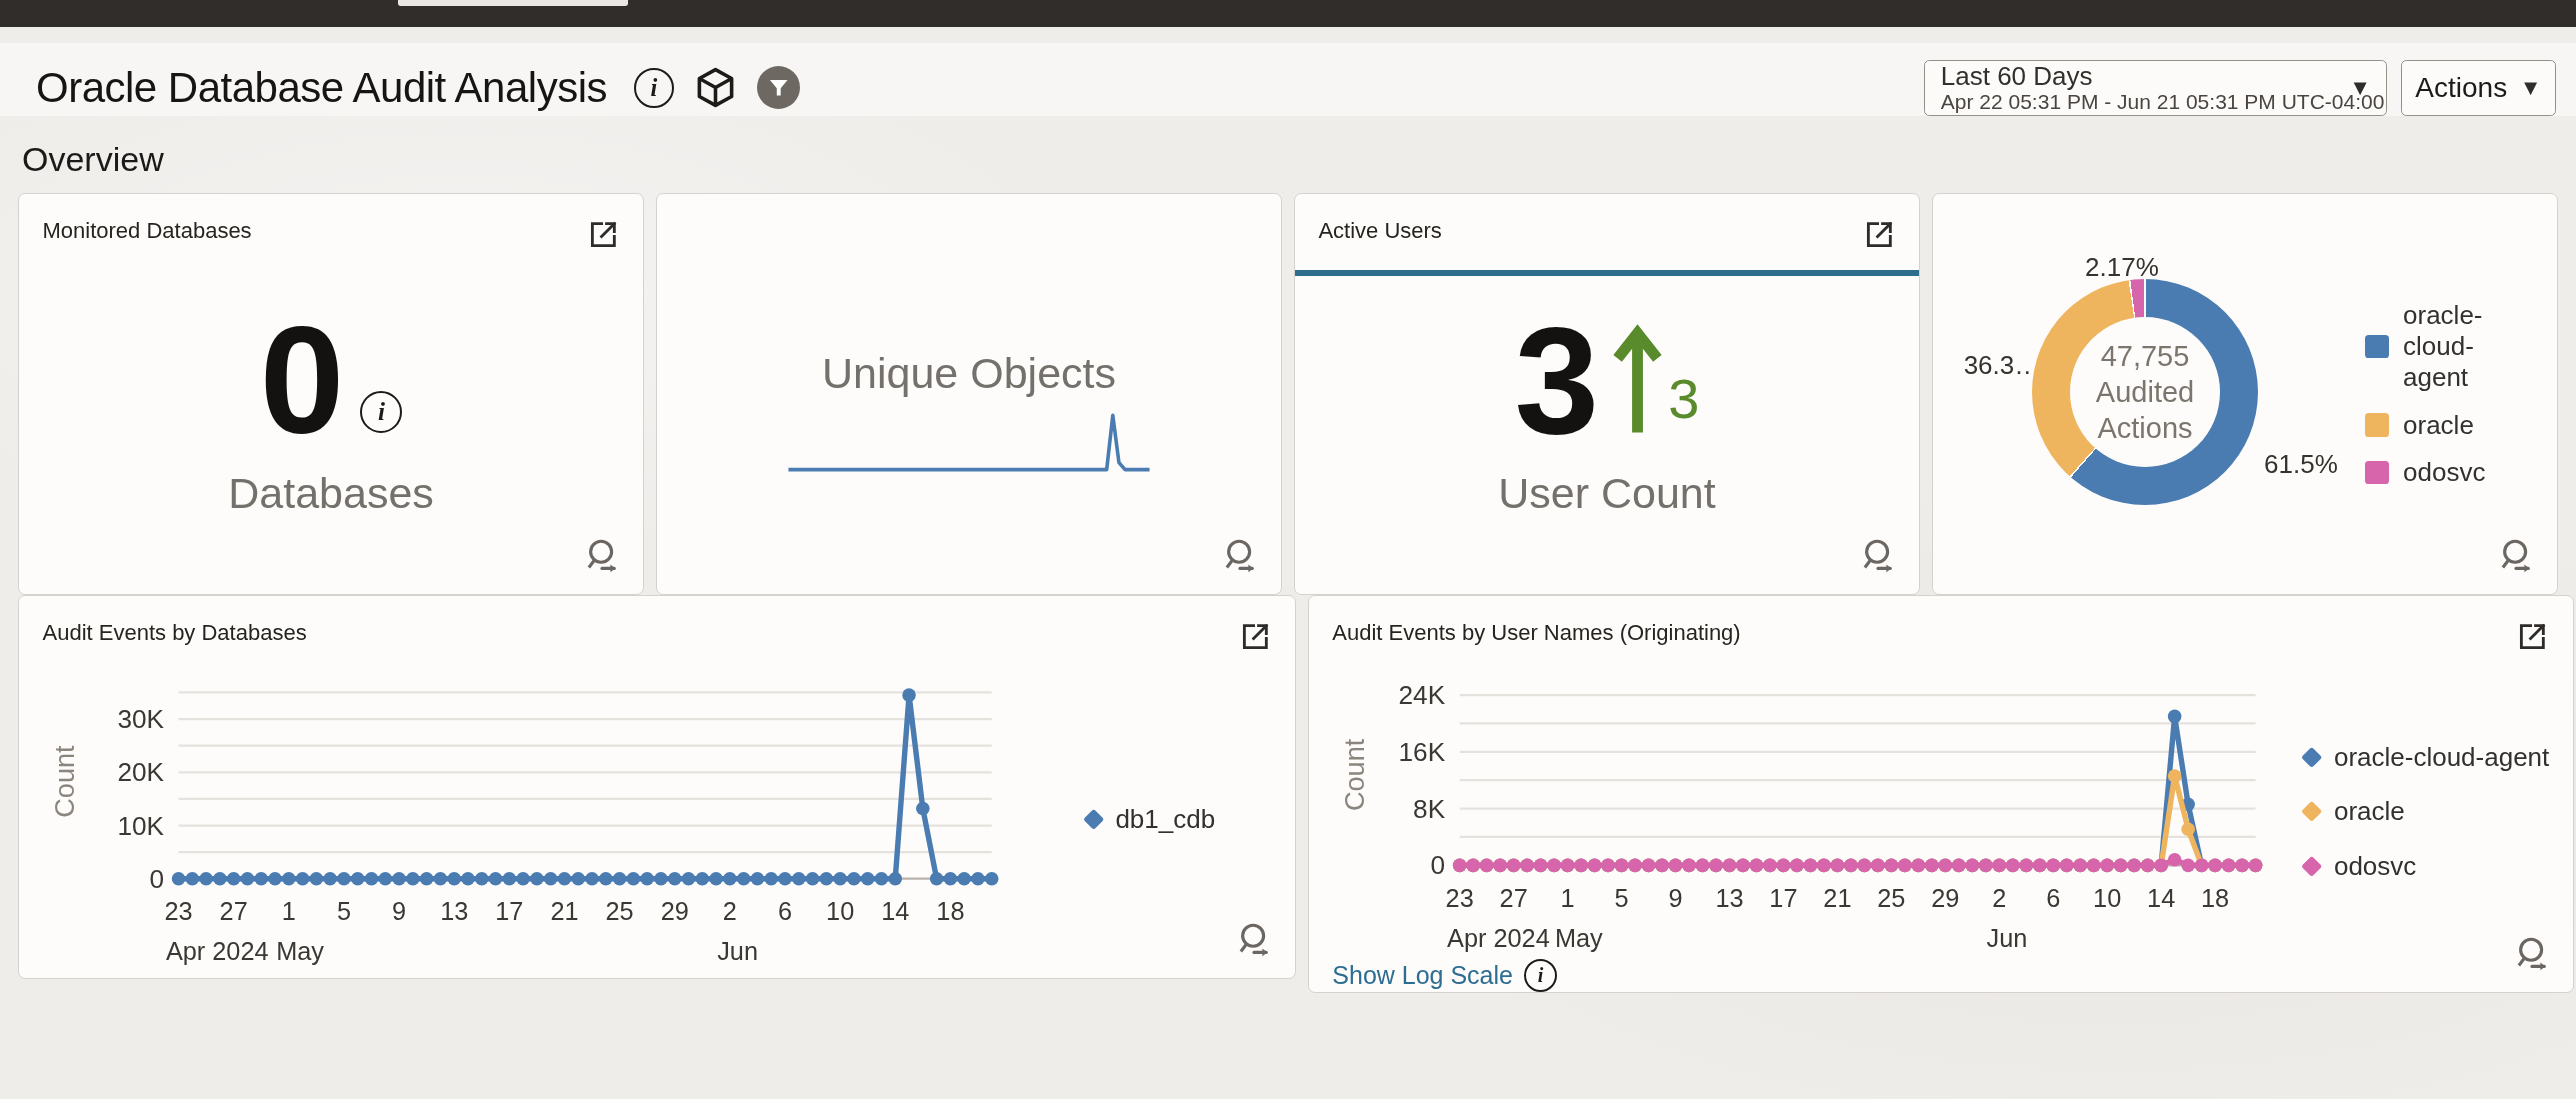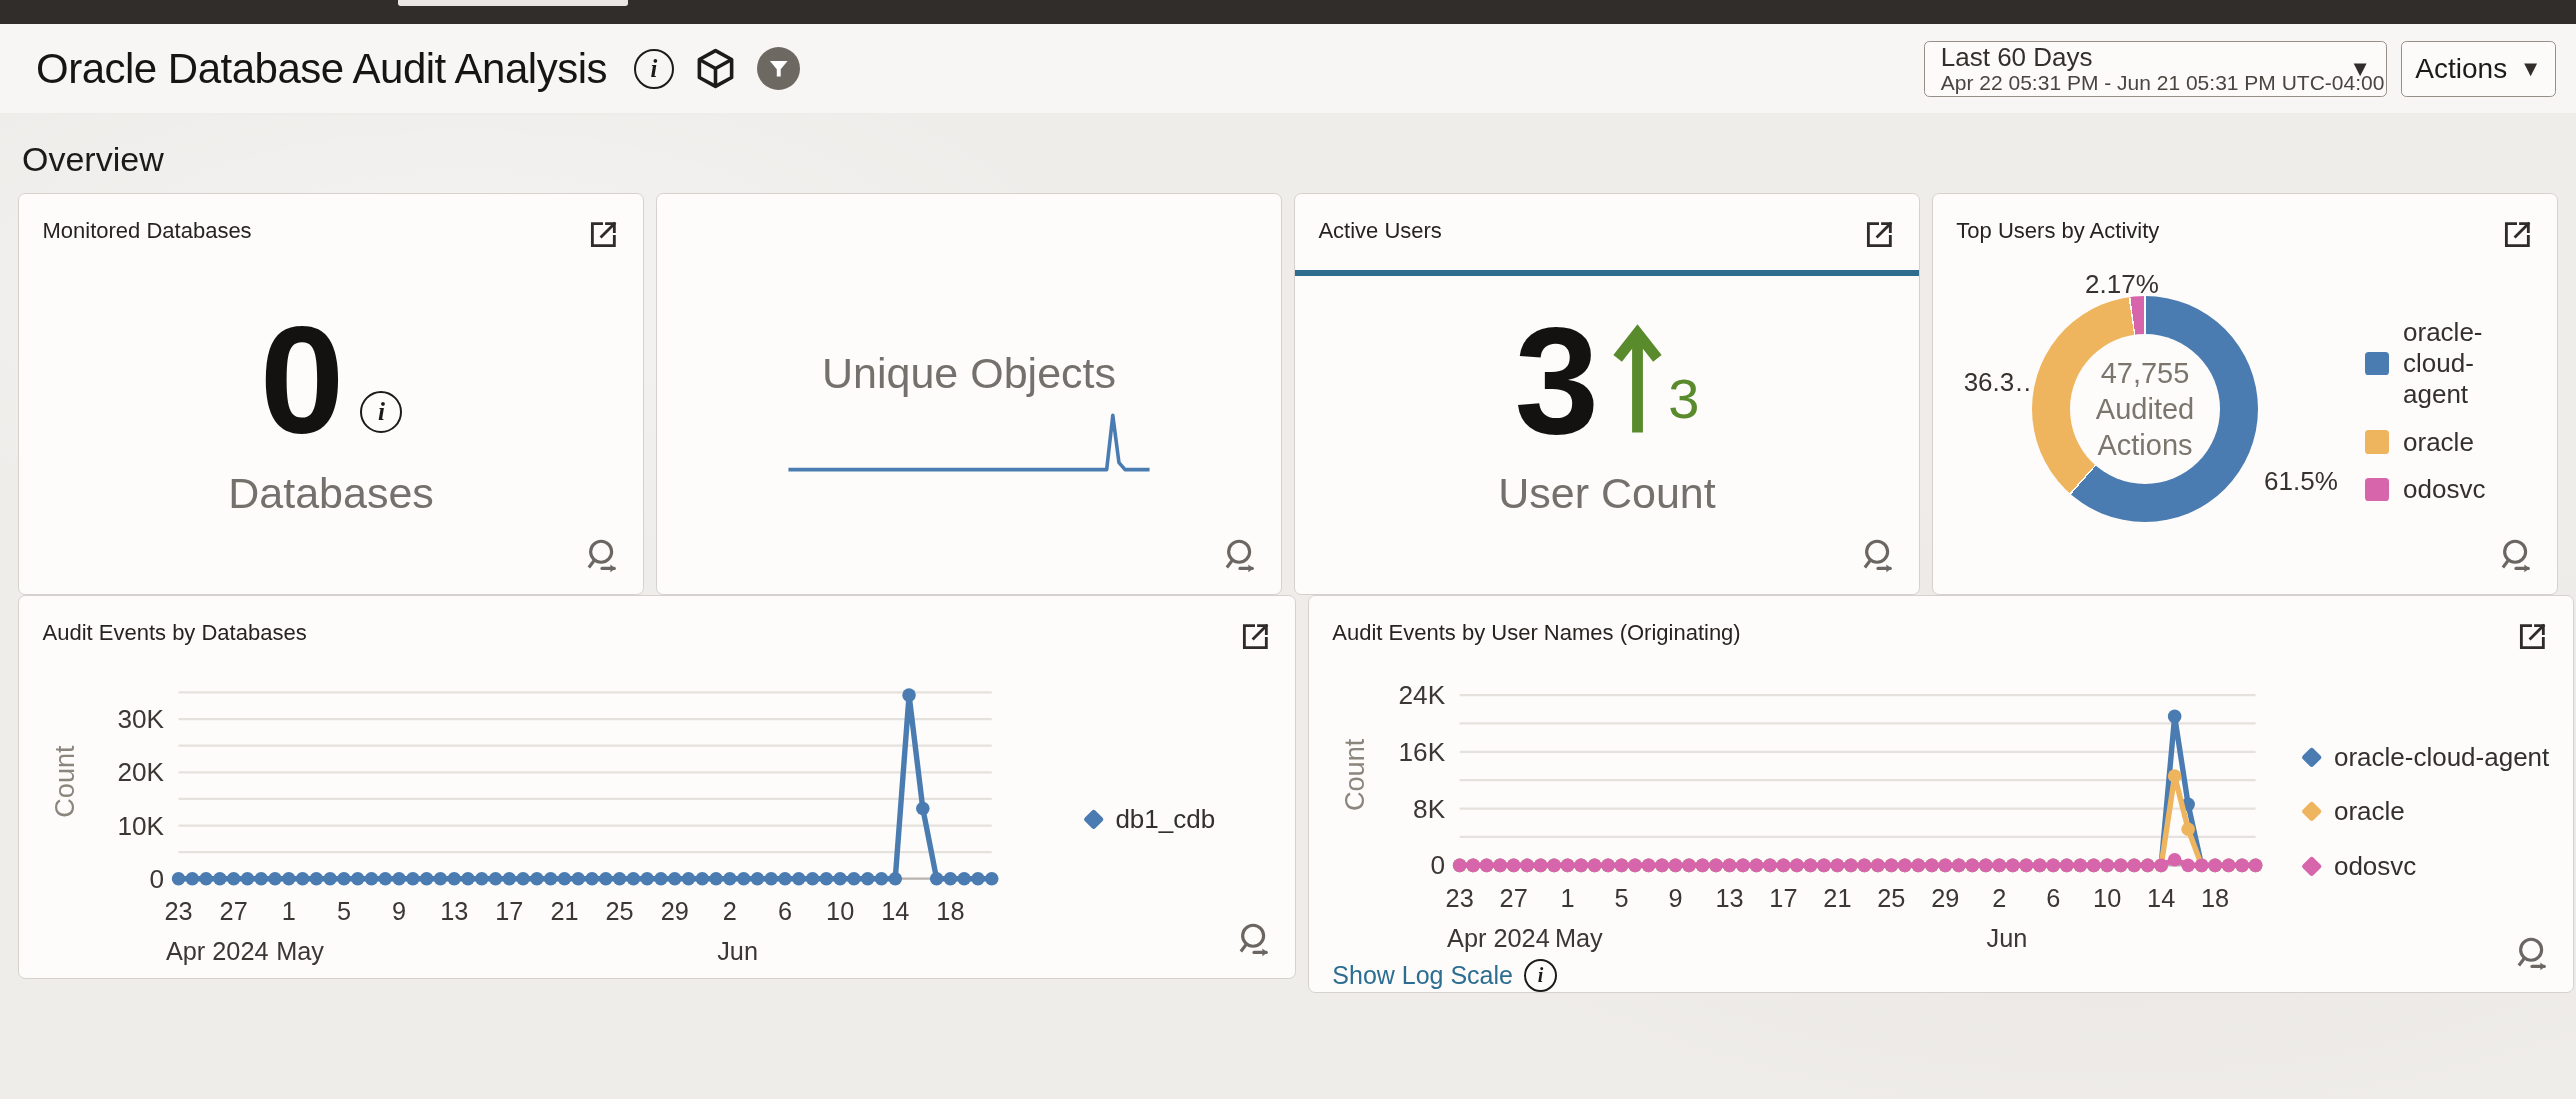--- a/index.html
+++ b/index.html
@@ -4,21 +4,21 @@
 <style>
   html,body{margin:0;padding:0;}
   body{font-family:"Liberation Sans","DejaVu Sans",sans-serif;background:#e4e2df;}
   .canvas{position:relative;width:2576px;height:1099px;background:#efedea;overflow:hidden;}
 
   
   .topbar{position:absolute;top:0;left:0;width:100%;height:27px;background:#312d2a;}
   .browser-tab{position:absolute;top:0;left:398px;width:230px;height:6.3px;background:#e9e6e3;border-radius:0 0 2.7px 2.7px;}
 
   
-  .app-header{position:absolute;top:24px;left:0;width:100%;height:89px;background:#f8f6f4;
+  .app-header{position:absolute;top:43px;left:0;width:100%;height:89px;background:#f8f6f4;
     display:flex;align-items:center;padding:0 20px 0 36px;box-sizing:border-box;}
   .app-title{font-size:42px;color:#161513;font-weight:400;letter-spacing:-0.5px;white-space:nowrap;}
   .title-icons{display:flex;align-items:center;gap:20px;margin-left:27px;}
   .icon-btn{background:none;border:none;padding:0;cursor:pointer;display:flex;align-items:center;}
   .info-circle{width:40px;height:40px;border:2.7px solid #1d1b18;border-radius:50%;
     display:flex;align-items:center;justify-content:center;box-sizing:border-box;
     font-family:"Liberation Serif","DejaVu Serif",serif;font-style:italic;font-weight:700;font-size:24.4px;color:#1d1b18;}
   .filter-circle{width:43px;height:43px;border-radius:50%;background:#6e6862;display:flex;align-items:center;justify-content:center;}
   .hdr-spacer{flex:1;}
   .date-select{width:463px;height:56px;background:#fcfbfa;border:1.8px solid#968f88;border-radius:5.4px;
@@ -213,30 +213,20 @@
           <svg width="42" height="42" viewBox="0 0 24 24" fill="none" stroke="#6b6661" stroke-width="1.8">
             <circle cx="11.5" cy="9" r="6"></circle>
               <path d="M7.5 14 L4.5 18"></path>
               <path d="M12 18.5 H19" stroke-linecap="round"></path>
               <path d="M16.8 16.3 L19.6 18.5 L16.8 20.7" fill="#6b6661" stroke="none"></path>
           </svg>
         </button>
       </div>
 
       <div class="card metric-card">
-        <div class="card-head">
-          <div class="card-title">Top Users by Activity</div>
-          <button class="icon-btn">
-            <svg width="34" height="34" viewBox="0 0 24 24" fill="none" stroke="#2f2b28" stroke-width="2" stroke-linecap="square">
-              <path d="M11 4 H4.5 V19.5 H20 V13"></path>
-                <path d="M11 13 L20 4"></path>
-                <path d="M14.5 4 H20 V9.5"></path>
-            </svg>
-          </button>
-        </div>
         <div class="donut-flex">
           <div class="donut-wrap">
             <div class="pct-label pct-odosvc">2.17%</div>
             <div class="pct-label pct-oracle">36.3…</div>
             <div class="pct-label pct-agent">61.5%</div>
             <div class="donut-ring" style="background: conic-gradient(rgb(253, 252, 251) 0deg, rgb(253, 252, 251) 0.45deg, rgb(74, 124, 177) 0.45deg, rgb(74, 124, 177) 220.95deg, rgb(253, 252, 251) 220.95deg, rgb(253, 252, 251) 221.4deg, rgb(253, 252, 251) 221.4deg, rgb(253, 252, 251) 221.85deg, rgb(239, 181, 94) 221.85deg, rgb(239, 181, 94) 351.63deg, rgb(253, 252, 251) 351.63deg, rgb(253, 252, 251) 352.08deg, rgb(253, 252, 251) 352.08deg, rgb(253, 252, 251) 352.53deg, rgb(215, 101, 171) 352.53deg, rgb(215, 101, 171) 359.442deg, rgb(253, 252, 251) 359.442deg, rgb(253, 252, 251) 359.892deg, rgb(253, 252, 251) 359.892deg, rgb(253, 252, 251) 360deg);"></div>
             <div class="donut-hole">
               <div class="donut-center">47,755</div>
               <div class="donut-center">Audited</div>
               <div class="donut-center">Actions</div>

